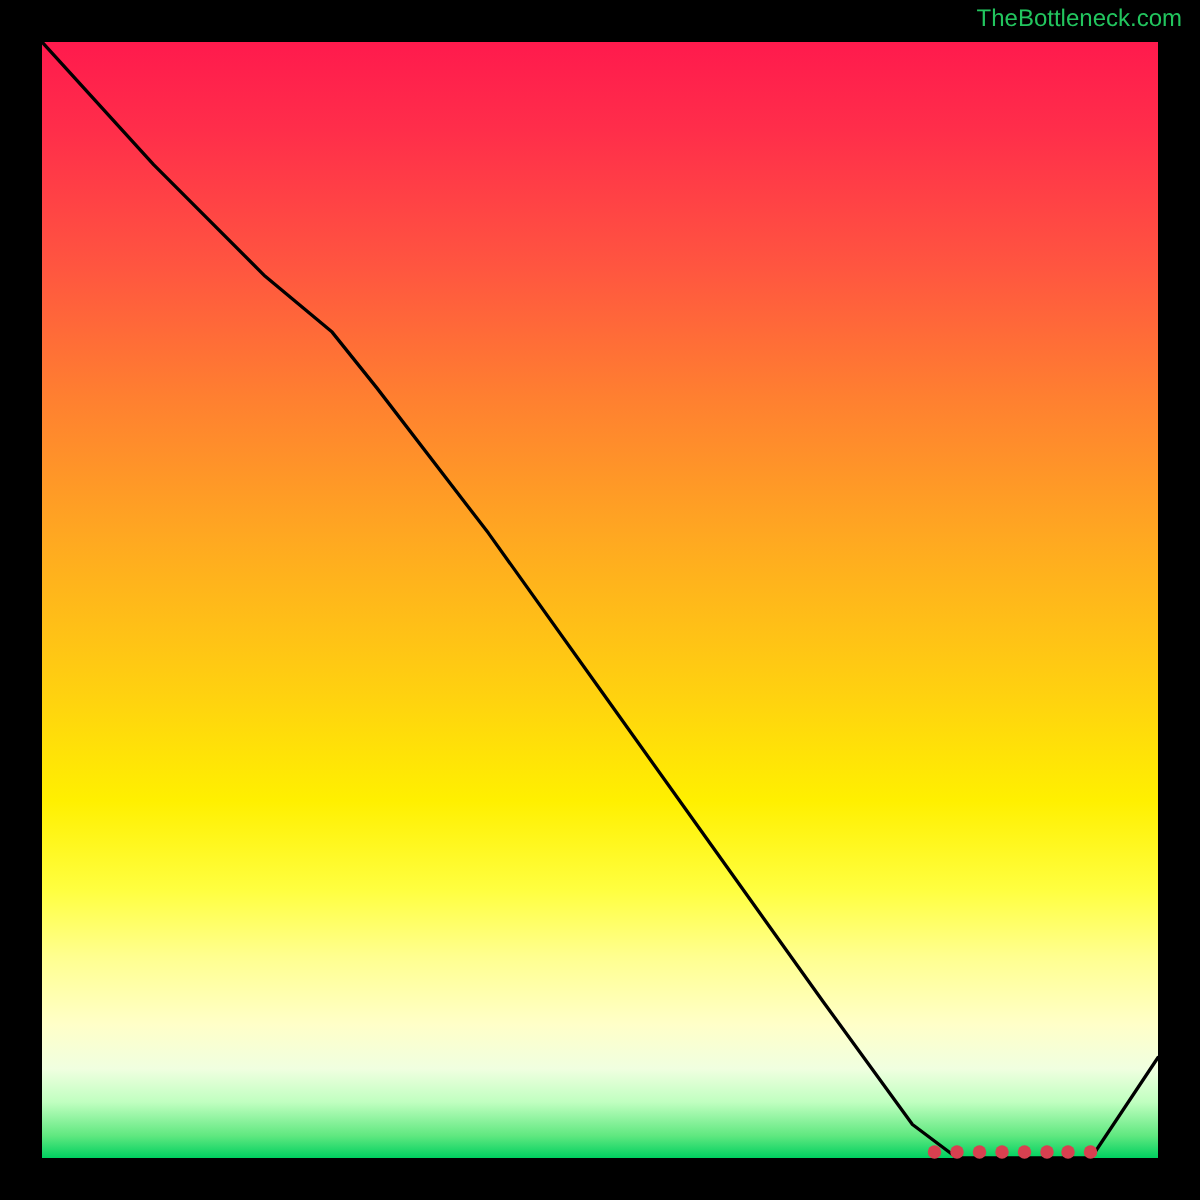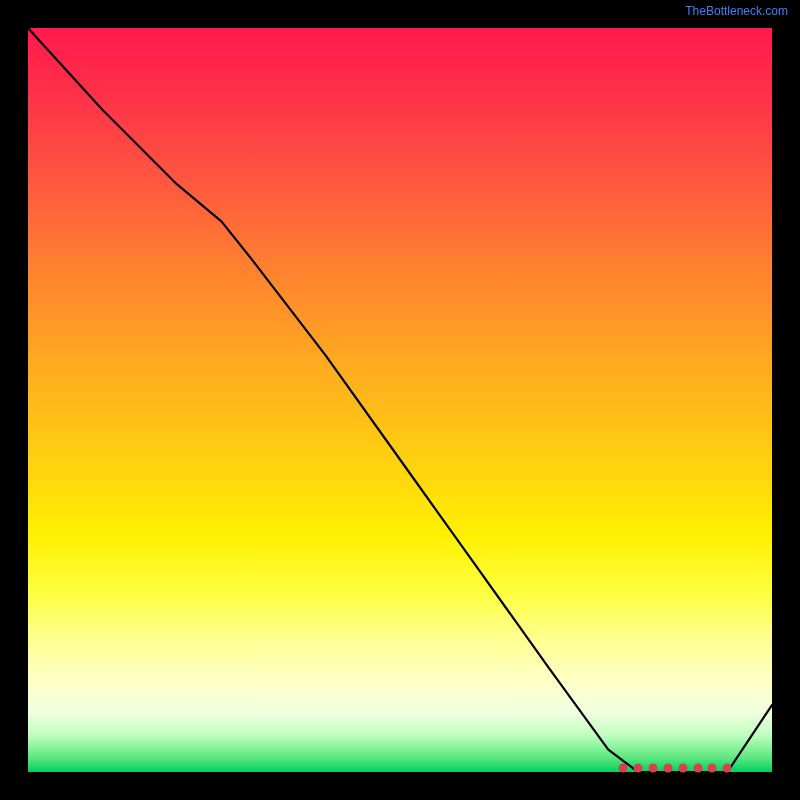--- a/index.html
+++ b/index.html
@@ -8,22 +8,22 @@
     height: 800px;
     background: #000;
     font-family: Arial, sans-serif;
     position: relative;
     overflow: hidden;
   }
   .watermark {
     position: absolute;
     top: 4px;
     right: 12px;
-    color: #3b82f6;
-    font-size: 12px;
+    color: #22c55e;
+    font-size: 16px;
     font-weight: normal;
     z-index: 10;
   }
   .plot-area {
     position: absolute;
     top: 28px;
     left: 28px;
     width: 744px;
     height: 744px;
     background: linear-gradient(to bottom,

